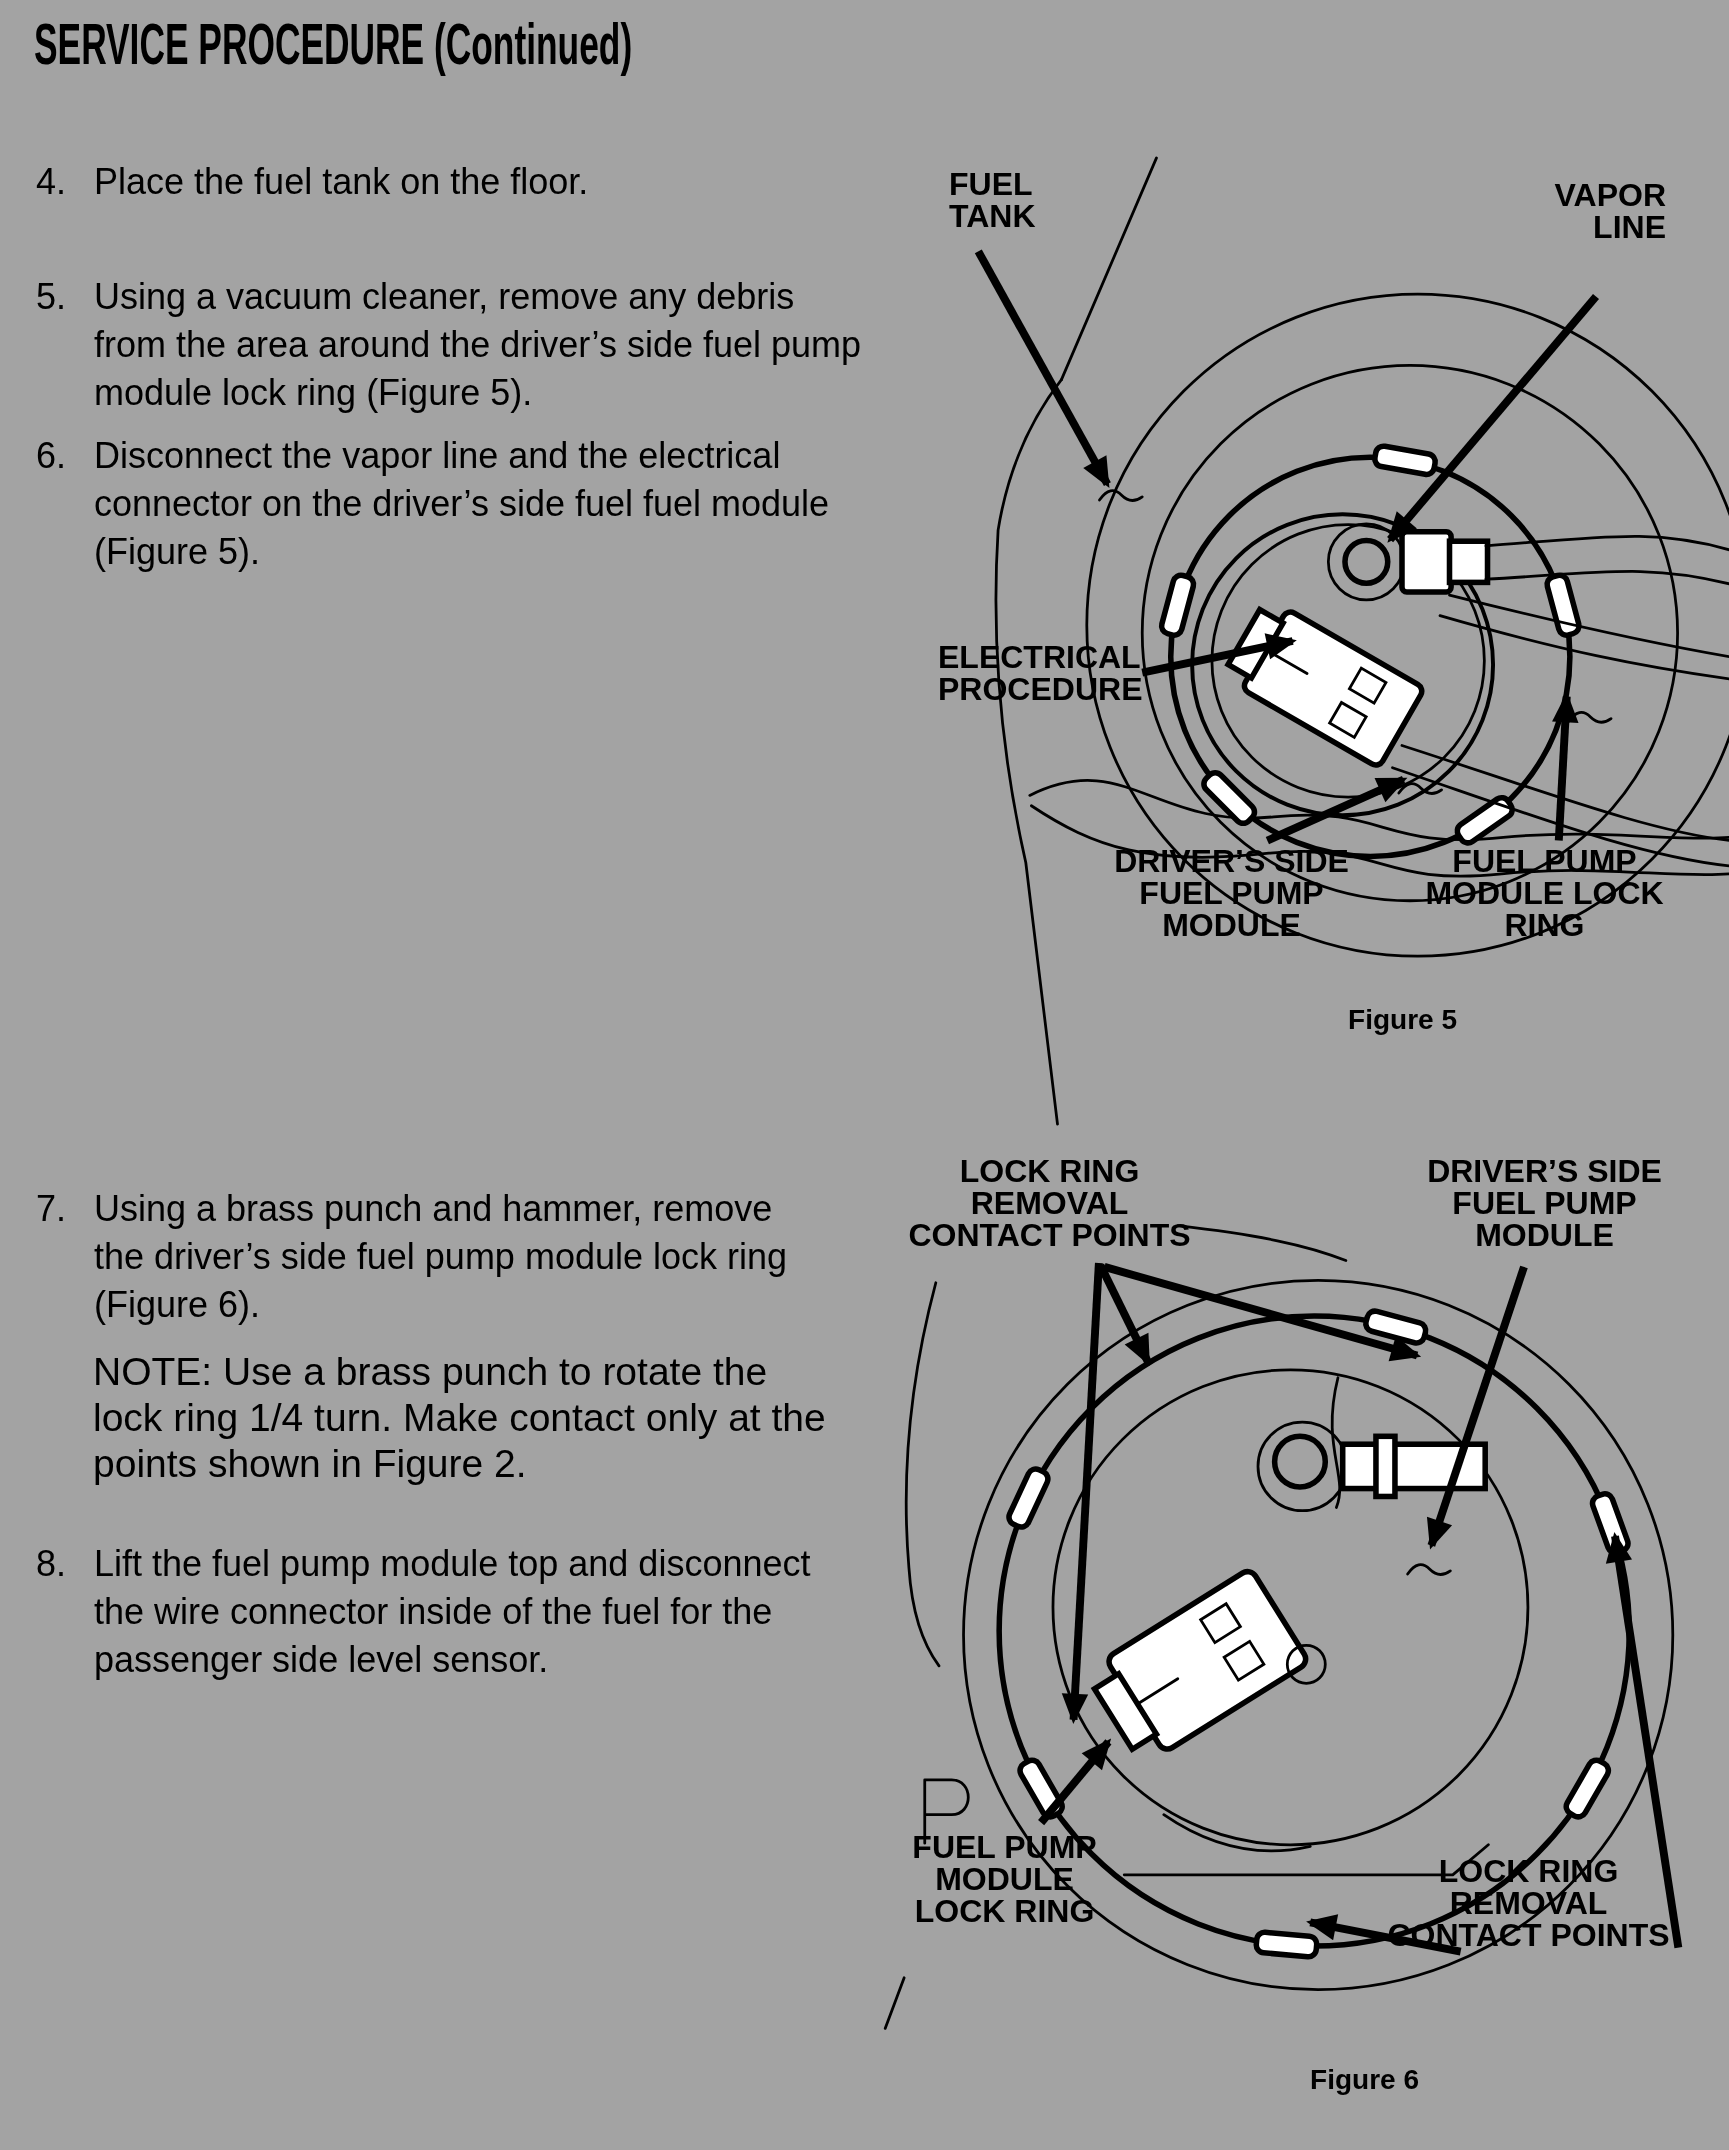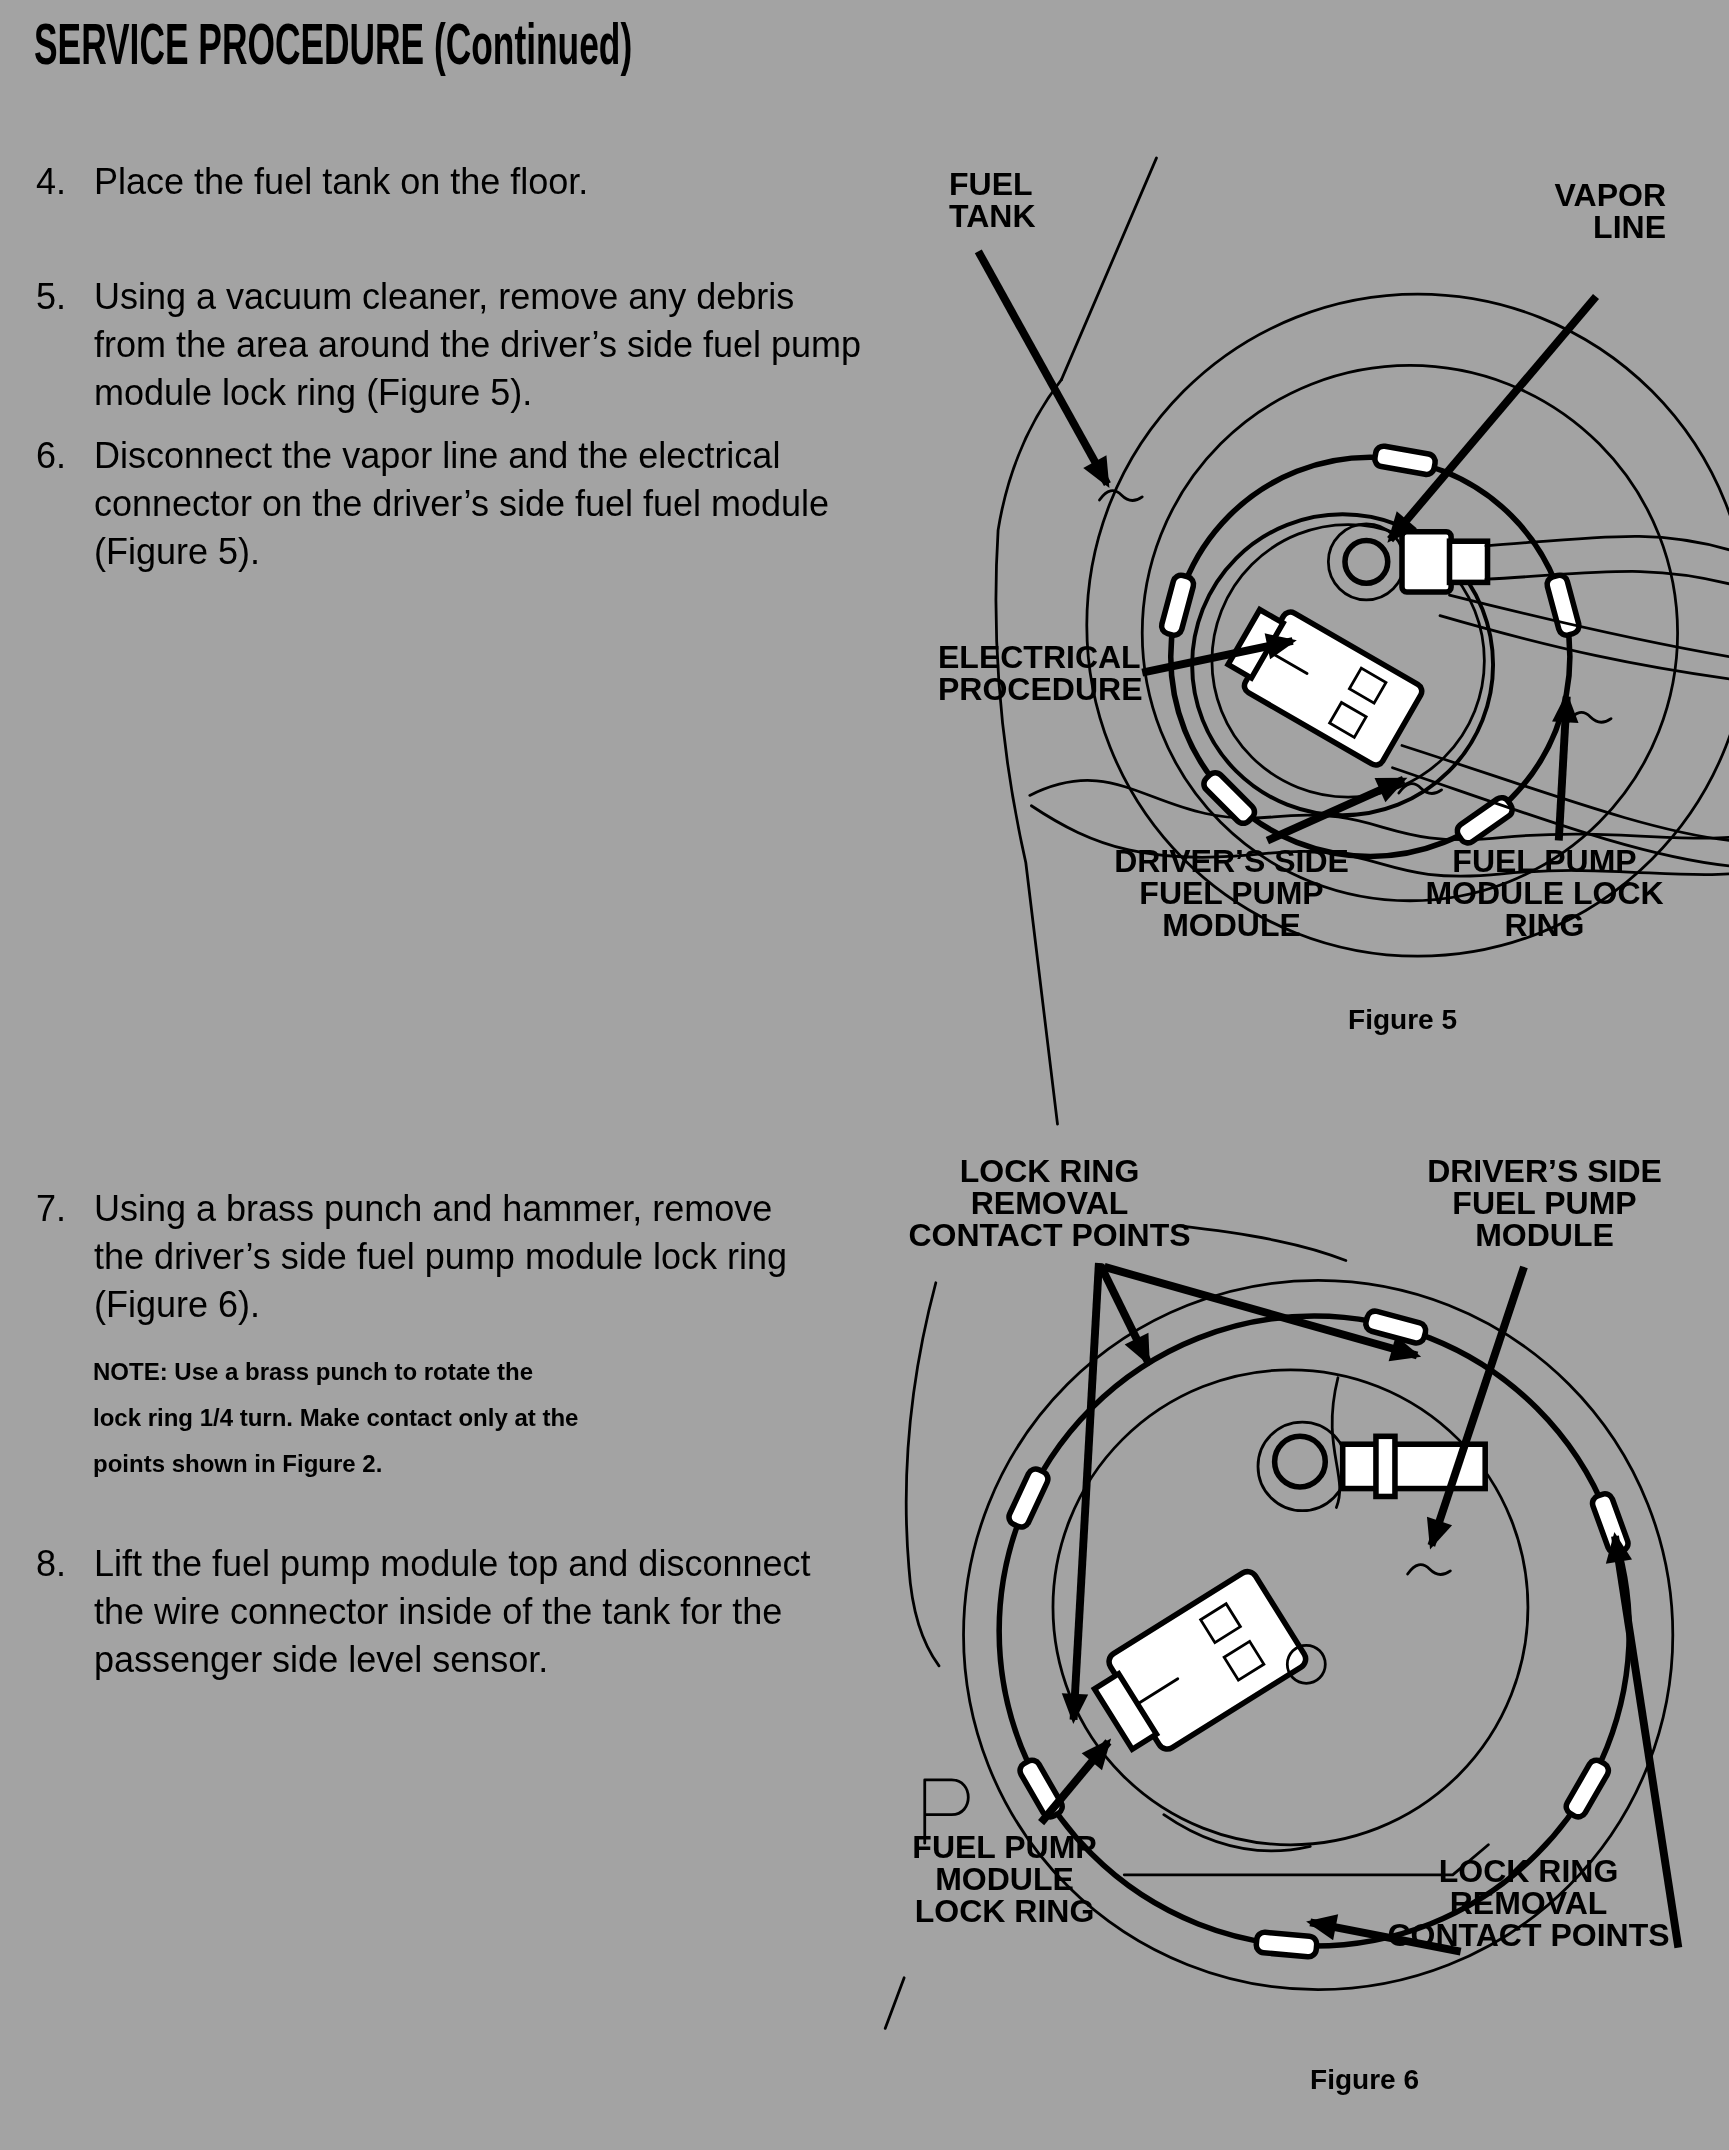--- a/index.html
+++ b/index.html
@@ -4,21 +4,21 @@
 <style>
   html,body{margin:0;padding:0;background:#ffffff;}
   body{width:1729px;height:2151px;position:relative;font-family:"Liberation Sans",sans-serif;color:#000;}
   .page{position:absolute;inset:0;background:#a3a3a3;overflow:hidden;}
   .title{position:absolute;left:34px;top:11px;margin:0;font-size:57px;font-weight:bold;white-space:nowrap;
          transform:scaleX(0.62);transform-origin:left top;letter-spacing:0px;}
   .step{position:absolute;left:36px;width:847px;font-size:36px;line-height:48px;}
   .step-num{position:absolute;left:0;top:0;}
   .step-body{margin-left:58px;}
   .line{display:block;white-space:nowrap;}
-  .note{position:absolute;left:93px;width:792px;font-size:24px;line-height:46px;font-weight:bold;}
+  .note{position:absolute;left:93px;width:792px;font-size:39px;line-height:46px;font-weight:normal;}
   .fig-label{position:absolute;font-size:32px;line-height:32px;font-weight:bold;white-space:nowrap;}
   .fig-label span{display:block;}
   .center{text-align:center;}
   .leftal{text-align:left;}
   .rightal{text-align:right;}
   .fig-caption{position:absolute;font-size:28px;font-weight:bold;text-align:right;}
   svg{position:absolute;}
   .t{fill:none;stroke:#000;stroke-width:3.5px;stroke-linecap:round;stroke-linejoin:round;}
   .b{fill:none;stroke:#000;stroke-width:7px;stroke-linecap:round;stroke-linejoin:round;}
   .bw{fill:#fff;stroke:#000;stroke-width:7px;}
@@ -69,21 +69,21 @@
   <div class="note" style="top:1349px">
     <span class="line">NOTE: Use a brass punch to rotate the</span>
     <span class="line">lock ring 1/4 turn. Make contact only at the</span>
     <span class="line">points shown in Figure 2.</span>
   </div>
 
   <div class="step" style="top:1540px">
     <span class="step-num">8.</span>
     <div class="step-body">
       <span class="line">Lift the fuel pump module top and disconnect</span>
-      <span class="line">the wire connector inside of the tank for the</span>
+      <span class="line">the wire connector inside of the fuel for the</span>
       <span class="line">passenger side level sensor.</span>
     </div>
   </div>
 
   <svg style="left:895px;top:150px" width="835" height="982" viewBox="0 0 1054 1240">
     <defs>
       <marker id="ah5" viewBox="0 0 10 10" refX="8.6" refY="5" markerWidth="5" markerHeight="3.8" orient="auto" markerUnits="strokeWidth">
         <path d="M0,0.6 L10,5 L0,9.4 z"></path>
       </marker>
     </defs>

